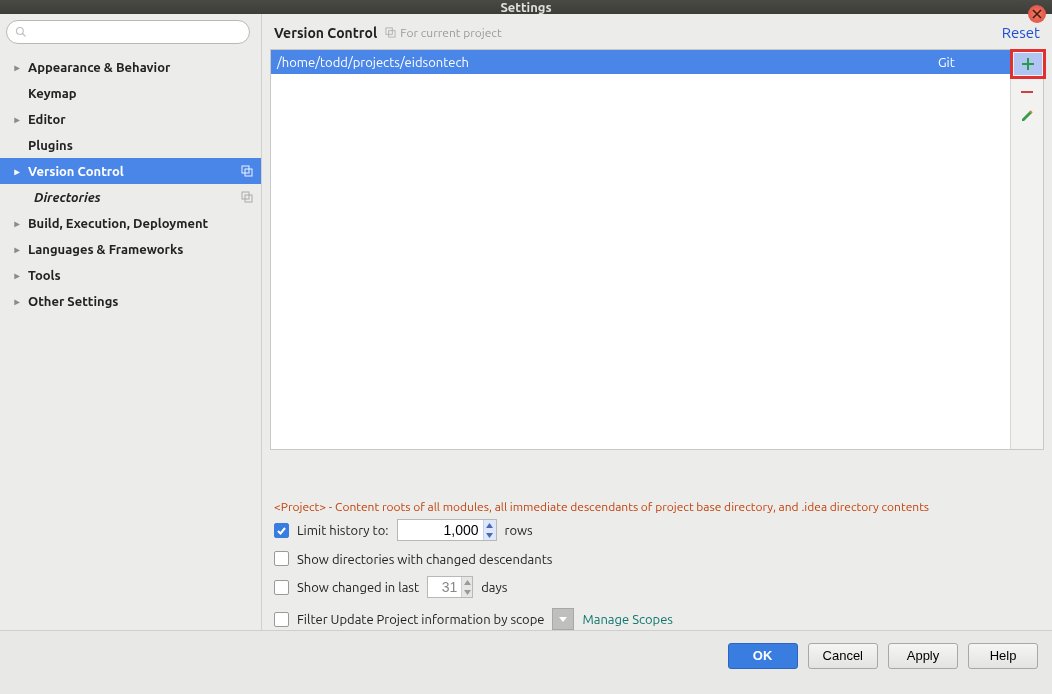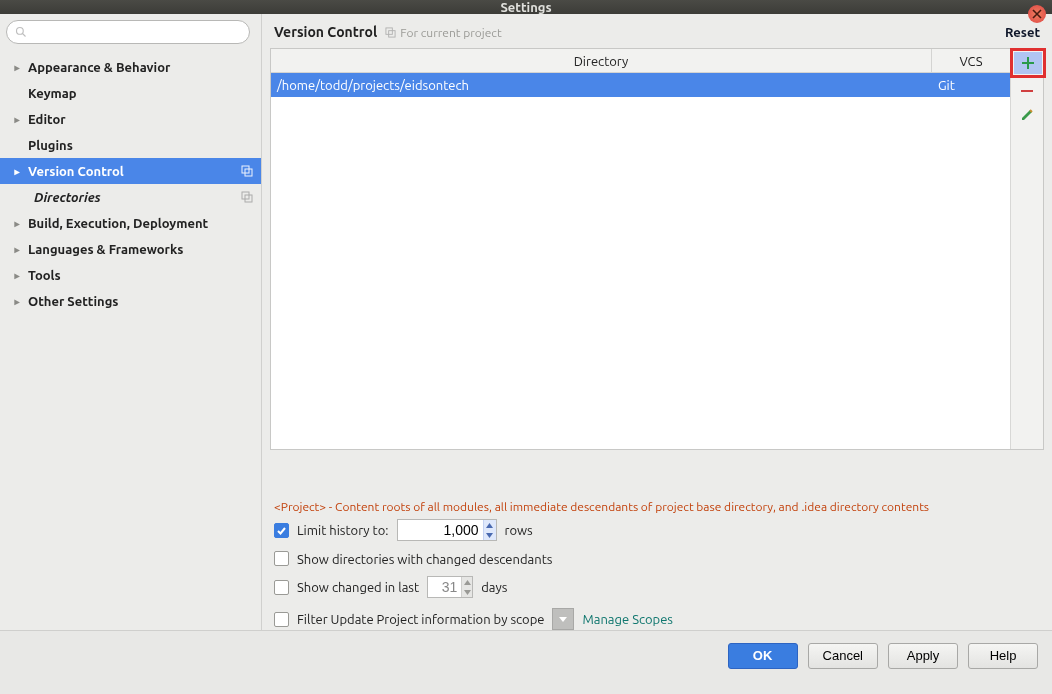--- a/index.html
+++ b/index.html
@@ -29,21 +29,21 @@
   .node.sel .arrow { color:#fff; }
   .node .copyic { position:absolute; right:8px; width:12px; height:12px; opacity:.55; }
   .node.sel .copyic { opacity:.9; }
 
   
   .main { flex:1; background:#ececea; display:flex; flex-direction:column; padding:0; }
   .mainhead { display:flex; align-items:center; padding:10px 12px 8px 12px; }
   .mainhead .title { font-weight:700; font-size:14px; }
   .mainhead .sub { color:#9a9a96; font-size:12px; margin-left:8px; display:flex; align-items:center; gap:4px; }
   .mainhead .sub svg { width:11px; height:11px; opacity:.7; }
-  .mainhead .reset { margin-left:auto; color:#0f172a; font-weight:700; cursor:pointer; font-size:13px; }
+  .mainhead .reset { margin-left:auto; color:#1d4ed8; font-weight:400; cursor:pointer; font-size:15px; }
 
   .tablewrap { margin:0 8px; border:1px solid #c8c8c6; background:#fff; height:405px; display:flex; }
   .tablearea { flex:1; display:flex; flex-direction:column; }
   .thead { display:flex; background:#f2f2f0; border-bottom:1px solid #d4d4d2; height:24px; font-weight:400; font-size:13px; }
   .thead .col { display:flex; align-items:center; justify-content:center; border-right:1px solid #d4d4d2; }
   .thead .col:last-child { border-right:none; }
   .col-dir { flex:1; }
   .col-vcs { width:78px; }
   .trow { display:flex; height:24px; background:#4a86e8; color:#fff; font-size:13px; }
   .trow .cell { display:flex; align-items:center; padding:0 6px; }
@@ -164,24 +164,20 @@
             <rect x="1" y="1" width="7" height="7" fill="none" stroke="#999" stroke-width="1"></rect>
             <rect x="4" y="4" width="7" height="7" fill="none" stroke="#999" stroke-width="1"></rect>
           </svg>
         <span>For current project</span>
       </span>
       <span class="reset">Reset</span>
     </div>
 
     <div class="tablewrap">
       <div class="tablearea">
-        <div class="thead">
-          <div class="col col-dir">Directory</div>
-          <div class="col col-vcs">VCS</div>
-        </div>
         <div class="trow">
           <div class="cell dir">/home/todd/projects/eidsontech</div>
           <div class="cell vcs">Git</div>
         </div>
         <div class="tbody"></div>
       </div>
       <div class="sidetools">
         <div class="addHL">
           <div class="toolbtn">
             <svg viewBox="0 0 14 14">

